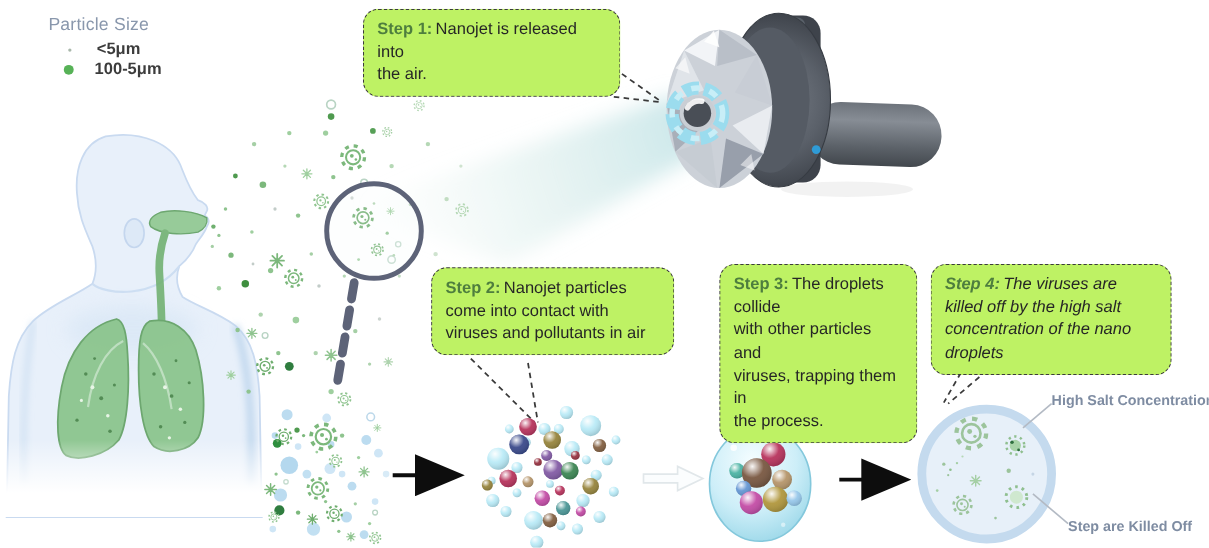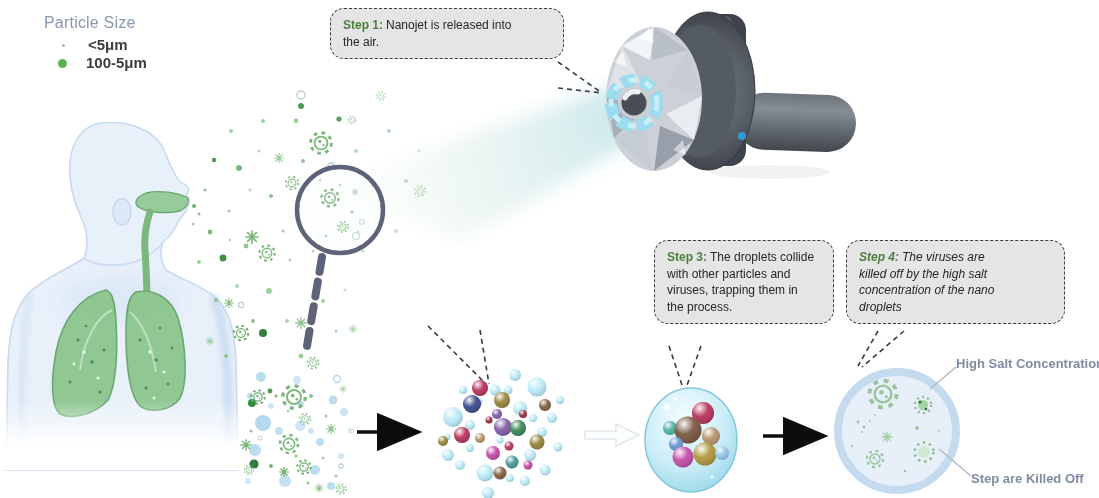--- a/index.html
+++ b/index.html
@@ -8,22 +8,22 @@
   svg.scene{position:absolute;left:0;top:0;}
   
   .legend{position:absolute;left:44px;top:14px;}
   .legend-title{font-size:16px;color:#8997ac;margin-bottom:4px;letter-spacing:.2px;}
   .legend-item{display:flex;align-items:center;margin-left:14px;font-weight:700;
                font-size:15px;color:#3c3c3c;line-height:18px;gap:12px;}
   .dot{display:inline-block;border-radius:50%;flex:0 0 auto;}
   .dot-tiny{width:3px;height:3px;background:#a9b8ab;margin-left:4px;margin-right:11px;}
   .dot-green{width:9px;height:9px;background:#57b257;margin-right:7px;}
   
-  .callout{position:absolute;background:#e5e5e5;border:1.7px dashed #3c3c3c;border-radius:14px;
-           padding:8px 12px;font-size:12px;line-height:1.38;color:#262626;box-sizing:border-box;}
+  .callout{position:absolute;background:#bef264;border:1.7px dashed #3c3c3c;border-radius:14px;
+           padding:8px 12px;font-size:15px;line-height:1.38;color:#262626;box-sizing:border-box;}
   .step-label{font-weight:700;color:#4e7e3e;padding-right:3px;}
   .step-text{white-space:pre-line;}
   #c1{left:330px;top:8px;width:234px;}
   #c2{left:392px;top:243px;width:221px;}
   #c3{left:654px;top:240px;width:180px;}
   #c4{left:846px;top:240px;width:219px;font-style:italic;}
   
   .annot{position:absolute;font-size:13px;font-weight:700;color:#7e8ca2;white-space:nowrap;}
   #a-salt{left:956px;top:356px;}
   #a-germs{left:971px;top:471px;}
@@ -416,20 +416,25 @@
   <div class="legend-item">
     <span class="dot dot-green"></span>
     <span>100-5μm</span>
   </div>
 </div>
 
 <div class="callout" id="c1">
   <span class="step-label">Step 1:</span><span class="step-text">Nanojet is released into
 the air.</span>
 </div>
+<div class="callout" id="c2">
+  <span class="step-label">Step 2:</span><span class="step-text">Nanojet particles
+come into contact with
+viruses and pollutants in air</span>
+</div>
 <div class="callout" id="c3">
   <span class="step-label">Step 3:</span><span class="step-text">The droplets collide
 with other particles and
 viruses, trapping them in
 the process.</span>
 </div>
 <div class="callout" id="c4">
   <span class="step-label">Step 4:</span><span class="step-text">The viruses are
 killed off by the high salt
 concentration of the nano

